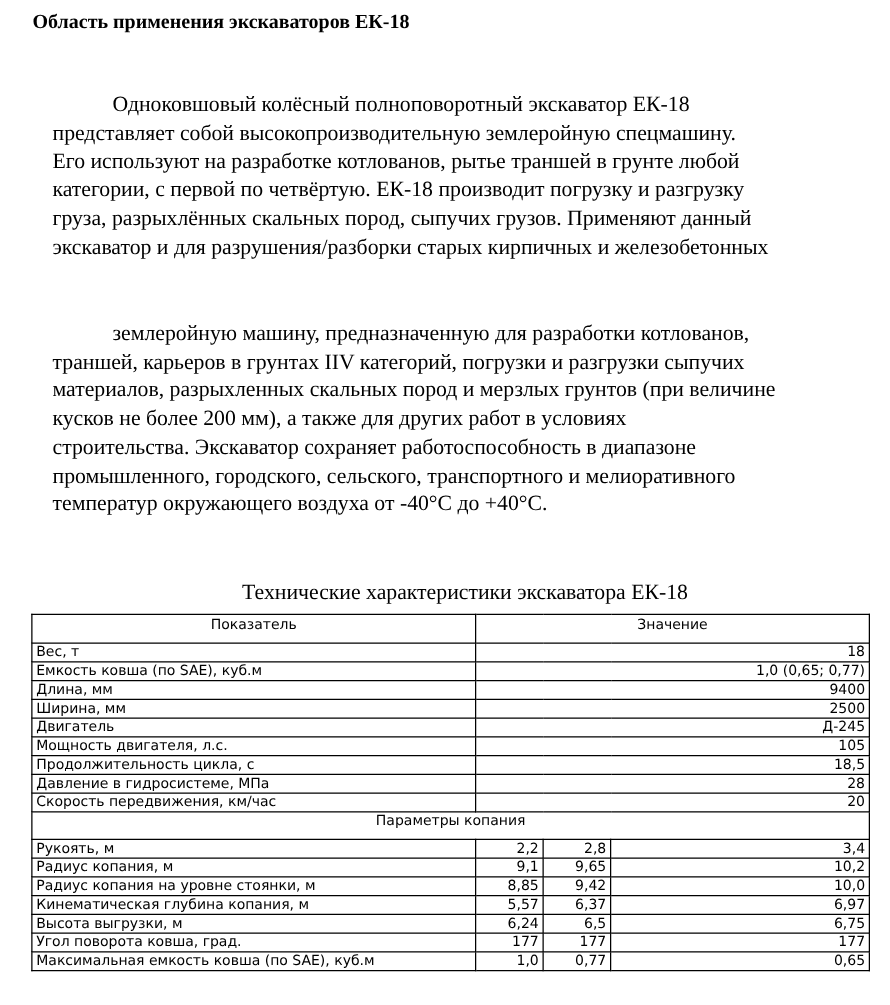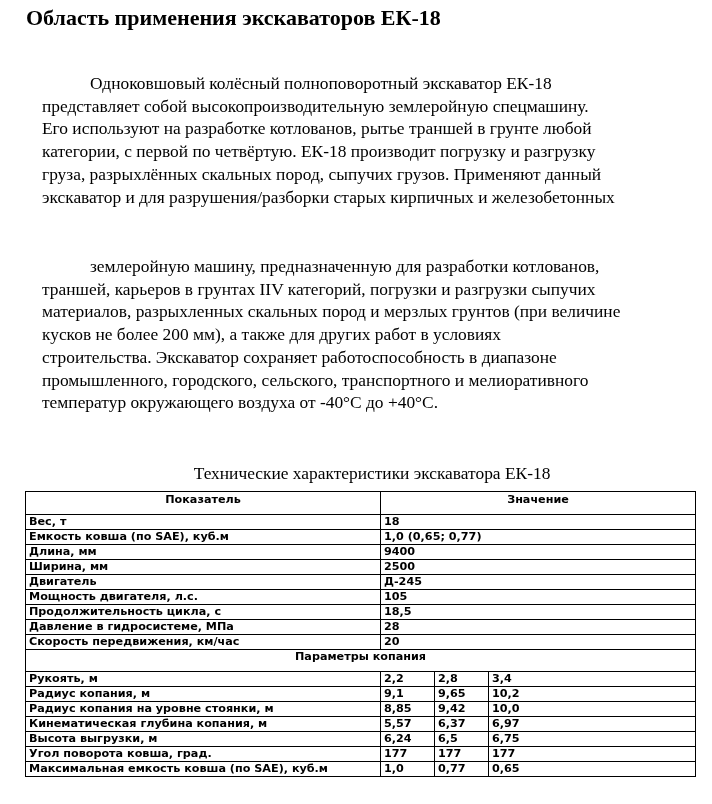--- a/index.html
+++ b/index.html
@@ -14,21 +14,21 @@
       overflow: hidden;
       color: #000000;
     }
     .heading {
       position: absolute;
       left: 26px;
       top: 4px;
       margin: 0;
       font-family: "Liberation Serif", serif;
       font-weight: bold;
-      font-size: 22px;
+      font-size: 16px;
       line-height: 28px;
       white-space: nowrap;
     }
     .para {
       position: absolute;
       left: 26px;
       width: 672px;
       margin: 16px;
       font-family: "Liberation Serif", serif;
       font-size: 17.4px;
@@ -59,32 +59,32 @@
       border-collapse: collapse;
       table-layout: fixed;
       font-family: "DejaVu Sans", sans-serif;
       font-size: 11.2px;
     }
     table.specs td, table.specs th {
       border: 1.5px solid #000000;
       padding: 0 3px;
       height: 14px;
       line-height: 14px;
-      font-weight: bold;
+      font-weight: normal;
       white-space: nowrap;
       overflow: hidden;
     }
     table.specs th {
       height: 21px;
       line-height: 14px;
       vertical-align: top;
       padding-top: 1px;
       text-align: center;
     }
-    table.specs td.c { text-align: left; }
+    table.specs td.c { text-align: right; }
     table.specs td.section {
       height: 21px;
       vertical-align: top;
       text-align: center;
     }
   </style>
 </head>
 <body>
 
 <h1 class="heading">Область применения экскаваторов ЕК-18</h1>

